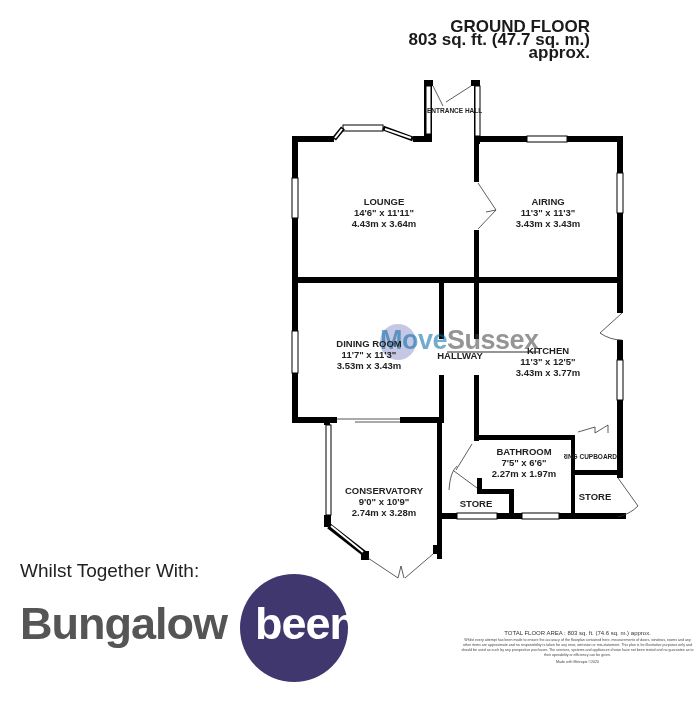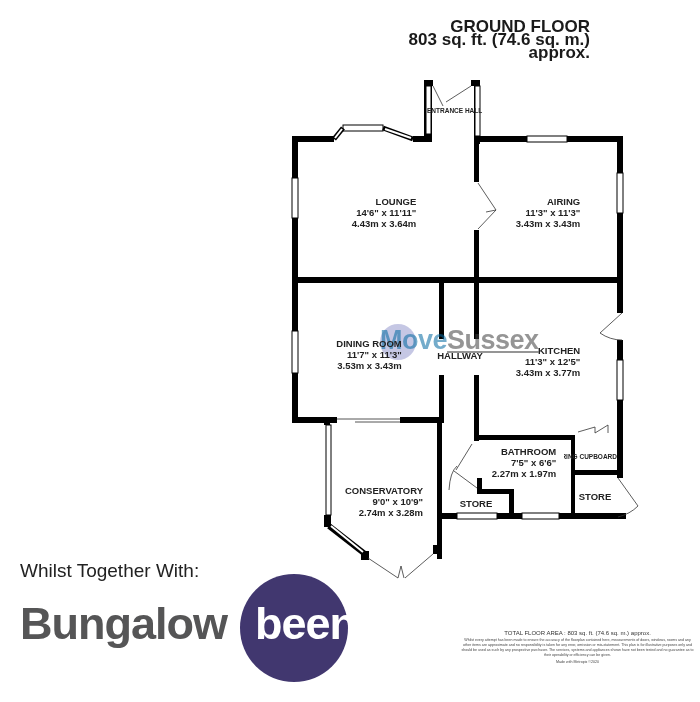--- a/index.html
+++ b/index.html
@@ -1,38 +1,38 @@
 <!DOCTYPE html>
 <html><head>
   <meta charset="utf-8">
   <style>
     html, body { margin: 0; padding: 0; background: #ffffff; }
     body { width: 700px; height: 702px; position: relative; overflow: hidden; font-family: "Liberation Sans", sans-serif; color: #1a1a1a; }
     .header { position: absolute; left: 380px; top: 20px; width: 210px; text-align: right; font-weight: bold; font-size: 17px; line-height: 13px; }
     svg.plan { position: absolute; left: 0; top: 0; }
-    .room-label { position: absolute; text-align: right; font-weight: bold; font-size: 9.5px; line-height: 11px; color: #222; white-space: nowrap; transform: translateX(-50%); }
+    .room-label { position: absolute; text-align: center; font-weight: bold; font-size: 9.5px; line-height: 11px; color: #222; white-space: nowrap; transform: translateX(-50%); }
     .small-label { position: absolute; font-weight: bold; font-size: 6.5px; color: #222; white-space: nowrap; }
     .watermark { position: absolute; left: 380px; top: 325px; font-size: 27px; font-weight: bold; letter-spacing: -0.5px; opacity: 0.55; white-space: nowrap; }
     .watermark .move { color: #0369a1; margin-top: 28px; }
     .watermark .sussex { color: #404040; text-decoration: underline; }
     .wm-swoosh { position: absolute; left: 380px; top: 324px; width: 36px; height: 36px; border-radius: 50%; background: #7f82c4; opacity: 0.45; }
     .working { position: absolute; left: 20px; top: 560px; font-size: 19px; color: #222; }
     .brand { position: absolute; left: 20px; top: 598px; font-size: 45px; font-weight: bold; color: #555556; letter-spacing: -1px; }
     .life-circle { position: absolute; left: 240px; top: 574px; width: 108px; height: 108px; border-radius: 50%; background: #41376f; overflow: hidden; }
     .life-text { position: absolute; left: 254px; top: 598px; font-size: 45px; font-weight: bold; color: #ffffff; letter-spacing: -1px; }
     .footer { position: absolute; left: 460px; top: 630px; width: 235px; text-align: center; }
     .footer .total { font-size: 6px; color: #333; }
     .footer .disc { font-size: 3.6px; line-height: 5px; color: #444; margin-top: 2px; }
   </style>
 </head>
 <body>
 
 <div class="header">
   <div>GROUND FLOOR</div>
-  <div>803 sq. ft. (74.6 sq. m.) approx.</div>
+  <div>803 sq. ft. (47.7 sq. m.) approx.</div>
 </div>
 
 <div class="wm-swoosh"></div>
 
 <svg class="plan" width="700" height="702" viewBox="0 0 700 702">
   <g fill="#000">
 
     <rect x="292" y="136" width="42" height="6"></rect>
     <rect x="292" y="136" width="6" height="146"></rect>
     <rect x="413" y="136" width="17" height="6"></rect>

